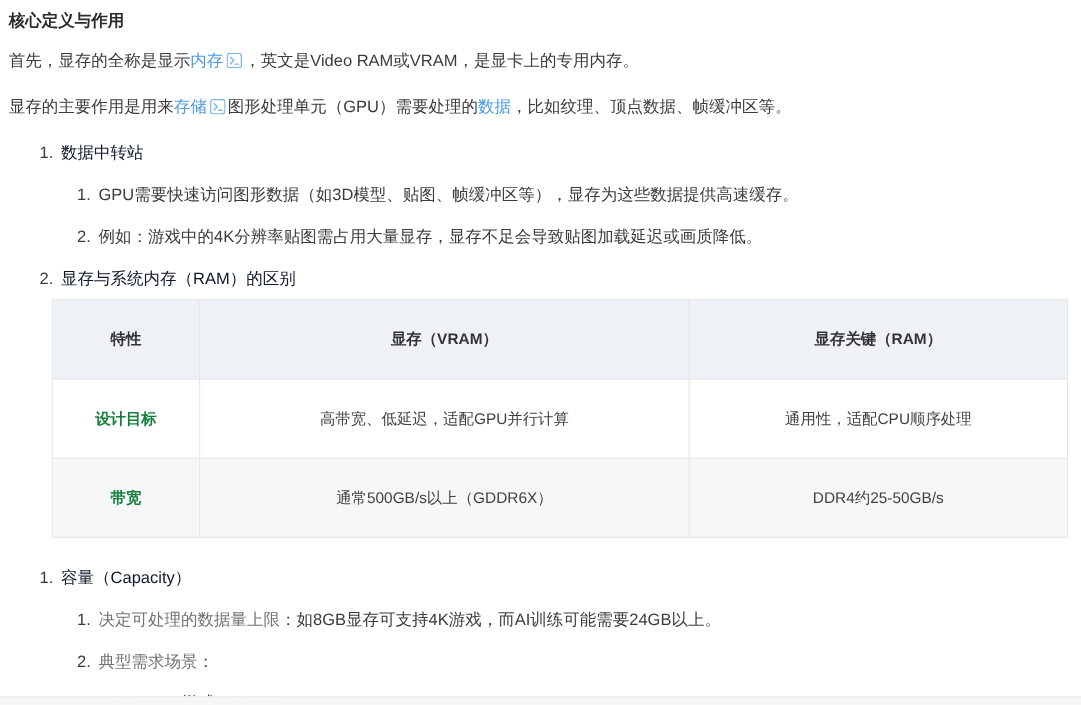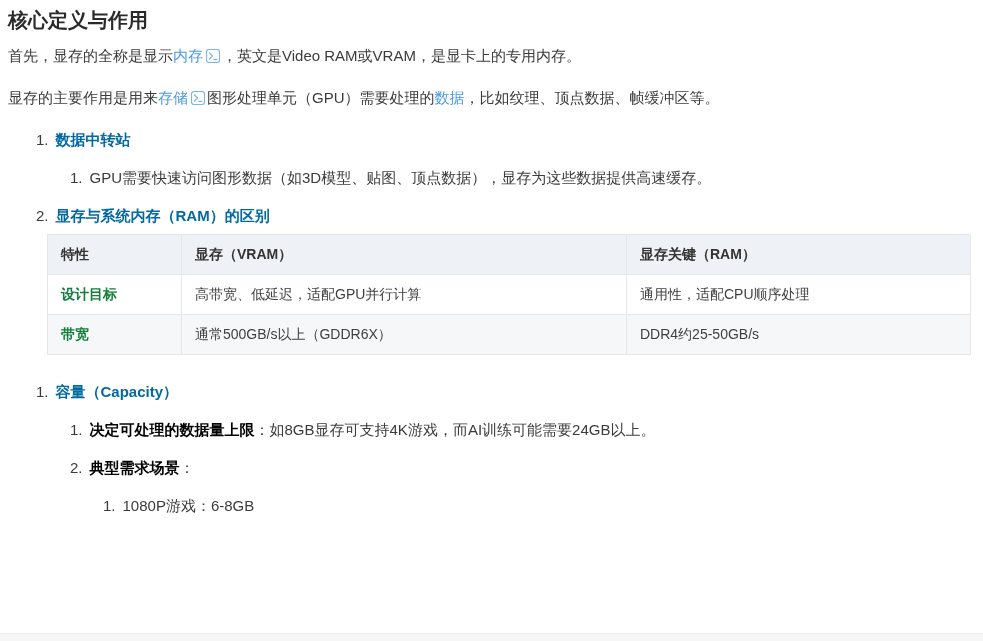--- a/index.html
+++ b/index.html
@@ -8,21 +8,21 @@
     background: #ffffff;
     font-family: "Liberation Sans", "DejaVu Sans", sans-serif;
     color: #3b3b3b;
     font-size: 15px;
     line-height: 21px;
     position: relative;
   }
   .content { padding: 9px 12px 0 8px; }
 
   h2.sec-title {
-    font-size: 20px;
+    font-size: 15px;
     line-height: 22px;
     font-weight: bold;
     color: #2a2a2a;
     margin: 0 0 14px 0;
   }
   h2.sec-title .lnk { font-weight: normal; }
 
   p.para { margin: 13px 0 21px 0; }
 
   a.lnk {
@@ -38,38 +38,38 @@
     margin: 0 2px 0 3px;
     vertical-align: -2px;
     cursor: pointer;
   }
 
   .li { margin-bottom: 17px; }
   .l1 { padding-left: 28px; }
   .l2 { padding-left: 62px; }
   .l3 { padding-left: 95px; }
   .marker { margin-right: 7px; color: #3b3b3b; font-weight: normal; }
-  .li-title { font-weight: bold; color: #0369a1; }
-  .bold-lead { font-weight: bold; color: #000000; }
+  .li-title { font-weight: normal; color: #0f172a; }
+  .bold-lead { font-weight: normal; color: #737373; }
 
   .vram-table {
     border-collapse: collapse;
     margin: 2px 0 26px 39px;
     width: 923px;
     table-layout: fixed;
     font-size: 14px;
     color: #3f3f3f;
   }
   .vram-table col.c1 { width: 134px; }
   .vram-table col.c2 { width: 445px; }
   .vram-table col.c3 { width: 344px; }
   .vram-table th, .vram-table td {
     border: 1px solid #e5e6e8;
-    padding: 9px 13px;
-    text-align: left;
+    padding: 25px 13px;
+    text-align: center;
     vertical-align: middle;
     height: 39px;
   }
   .vram-table thead th {
     background: #eef1f5;
     font-weight: bold;
     color: #333;
   }
   .vram-table tbody tr:nth-child(even) td { background: #f6f7f9; }
   .vram-table tbody td:first-child { font-weight: bold; color: #15803d; }
@@ -106,21 +106,24 @@
           <rect x="0.5" y="0.5" width="13" height="13" rx="2.5" fill="none" stroke="#7db6ea" stroke-width="1.2"></rect>
           <polyline points="3.5,4 6.5,7 3.5,10" fill="none" stroke="#7db6ea" stroke-width="1.3" stroke-linecap="round" stroke-linejoin="round"></polyline>
           <line x1="7.8" y1="10.3" x2="10.8" y2="10.3" stroke="#7db6ea" stroke-width="1.3" stroke-linecap="round"></line>
         </svg></span><span>图形处理单元（GPU）需要处理的</span><a class="lnk">数据</a><span>，比如纹理、顶点数据、帧缓冲区等。</span>
   </p>
 
   <div class="li l1">
     <span class="marker">1.</span><span class="li-title">数据中转站</span>
   </div>
   <div class="li l2">
-    <span class="marker">1.</span><span>GPU需要快速访问图形数据（如3D模型、贴图、顶点数据），显存为这些数据提供高速缓存。</span>
+    <span class="marker">1.</span><span>GPU需要快速访问图形数据（如3D模型、贴图、帧缓冲区等），显存为这些数据提供高速缓存。</span>
+  </div>
+  <div class="li l2">
+    <span class="marker">2.</span><span>例如：游戏中的4K分辨率贴图需占用大量显存，显存不足会导致贴图加载延迟或画质降低。</span>
   </div>
 
   <div class="li l1" style="margin-top:6px; margin-bottom:8px;">
     <span class="marker">2.</span><span class="li-title">显存与系统内存（RAM）的区别</span>
   </div>
 
   <table class="vram-table">
     <colgroup>
         <col class="c1">
         <col class="c2">

